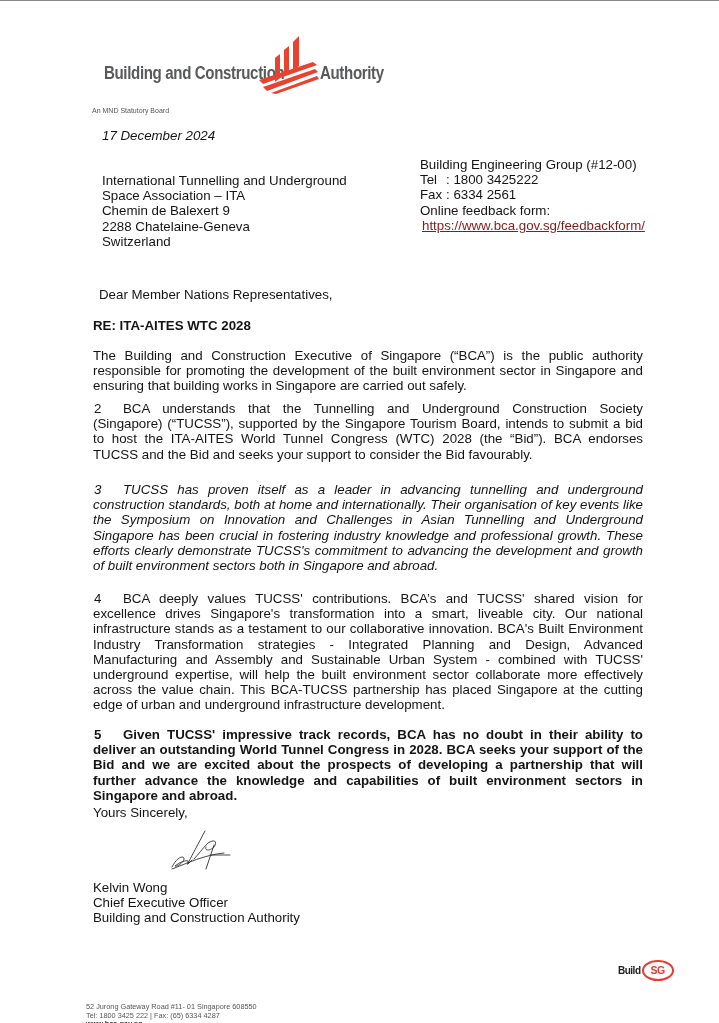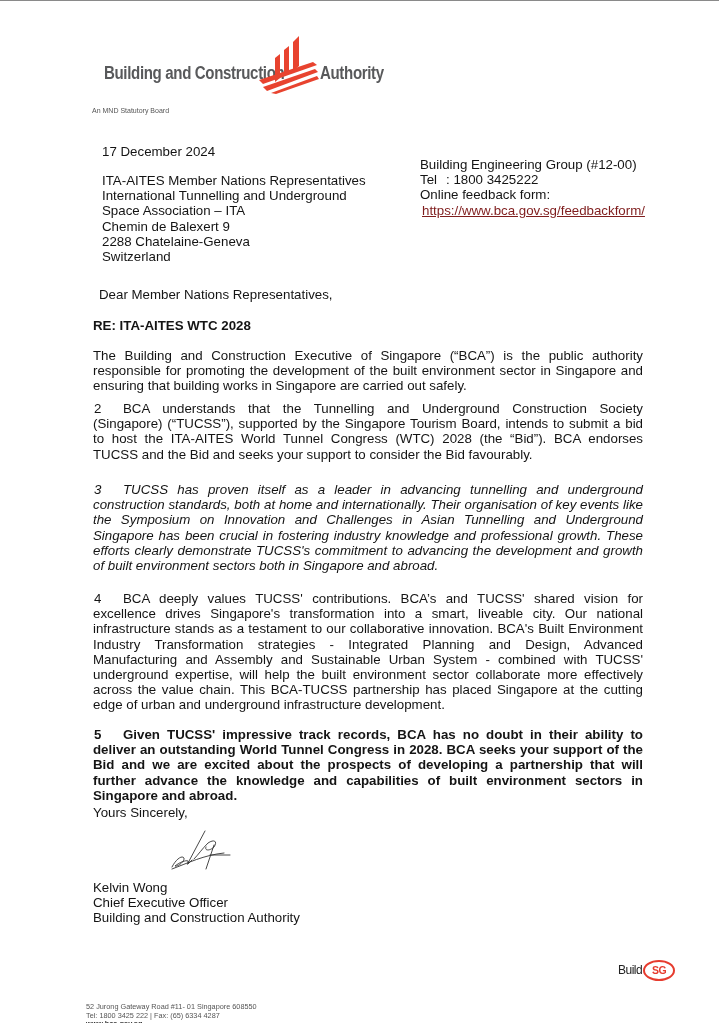--- a/index.html
+++ b/index.html
@@ -54,21 +54,21 @@
     }
 
     
     .text {
       font-size: 13.3px;
       line-height: 15.2px;
       color: #141414;
     }
     .date {
       position: absolute;
-      left: 102px; top: 144px;
+      left: 102px; top: 128px; font-style: italic;
     }
     .recipient {
       position: absolute;
       left: 102px; top: 173px;
     }
     .recipient div, .sender div { white-space: nowrap; }
     .sender {
       position: absolute;
       left: 420px; top: 157px;
     }
@@ -130,22 +130,22 @@
       color: #333;
     }
     .buildsg {
       position: absolute;
       left: 618px; top: 958px;
       height: 24px;
       display: flex;
       align-items: center;
     }
     .buildsg .word {
-      font-size: 12px;
-      font-weight: normal;
+      font-size: 10px;
+      font-weight: bold;
       color: #222;
       letter-spacing: -0.5px;
     }
     .buildsg .sg {
       width: 32px; height: 21px;
       border: 2px solid #e63b2e;
       border-radius: 50%;
       box-sizing: border-box;
       color: #e63b2e;
       font-size: 10.5px;
@@ -176,32 +176,34 @@
       <polygon points="14,57 60,40 62,43 19,58"></polygon>
     </g>
   </svg>
   <span class="lh-right">Authority</span>
 </div>
 <div class="lh-sub">An MND Statutory Board</div>
 
 <div class="text date">17 December 2024</div>
 
 <div class="text recipient">
-  <div>ITA-AITES Member Nations Representatives</div>
   <div>International Tunnelling and Underground</div>
   <div>Space Association – ITA</div>
   <div>Chemin de Balexert 9</div>
   <div>2288 Chatelaine-Geneva</div>
   <div>Switzerland</div>
 </div>
 
 <div class="text sender">
   <div>Building Engineering Group (#12-00)</div>
   <div>
     <span class="tab" style="width:26px">Tel</span><span>: 1800 3425222</span>
+  </div>
+  <div>
+    <span class="tab" style="width:26px">Fax</span><span>: 6334 2561</span>
   </div>
   <div>Online feedback form:</div>
   <div><a href="#">https://www.bca.gov.sg/feedbackform/</a></div>
 </div>
 
 <div class="text salutation">Dear Member Nations Representatives,</div>
 <div class="text subject">RE: ITA-AITES WTC 2028</div>
 
 <p class="text para p1">
   <span>The Building and Construction Executive of Singapore (“BCA”) is the public authority responsible for promoting the development of the built environment sector in Singapore and ensuring that building works in Singapore are carried out safely.</span>

